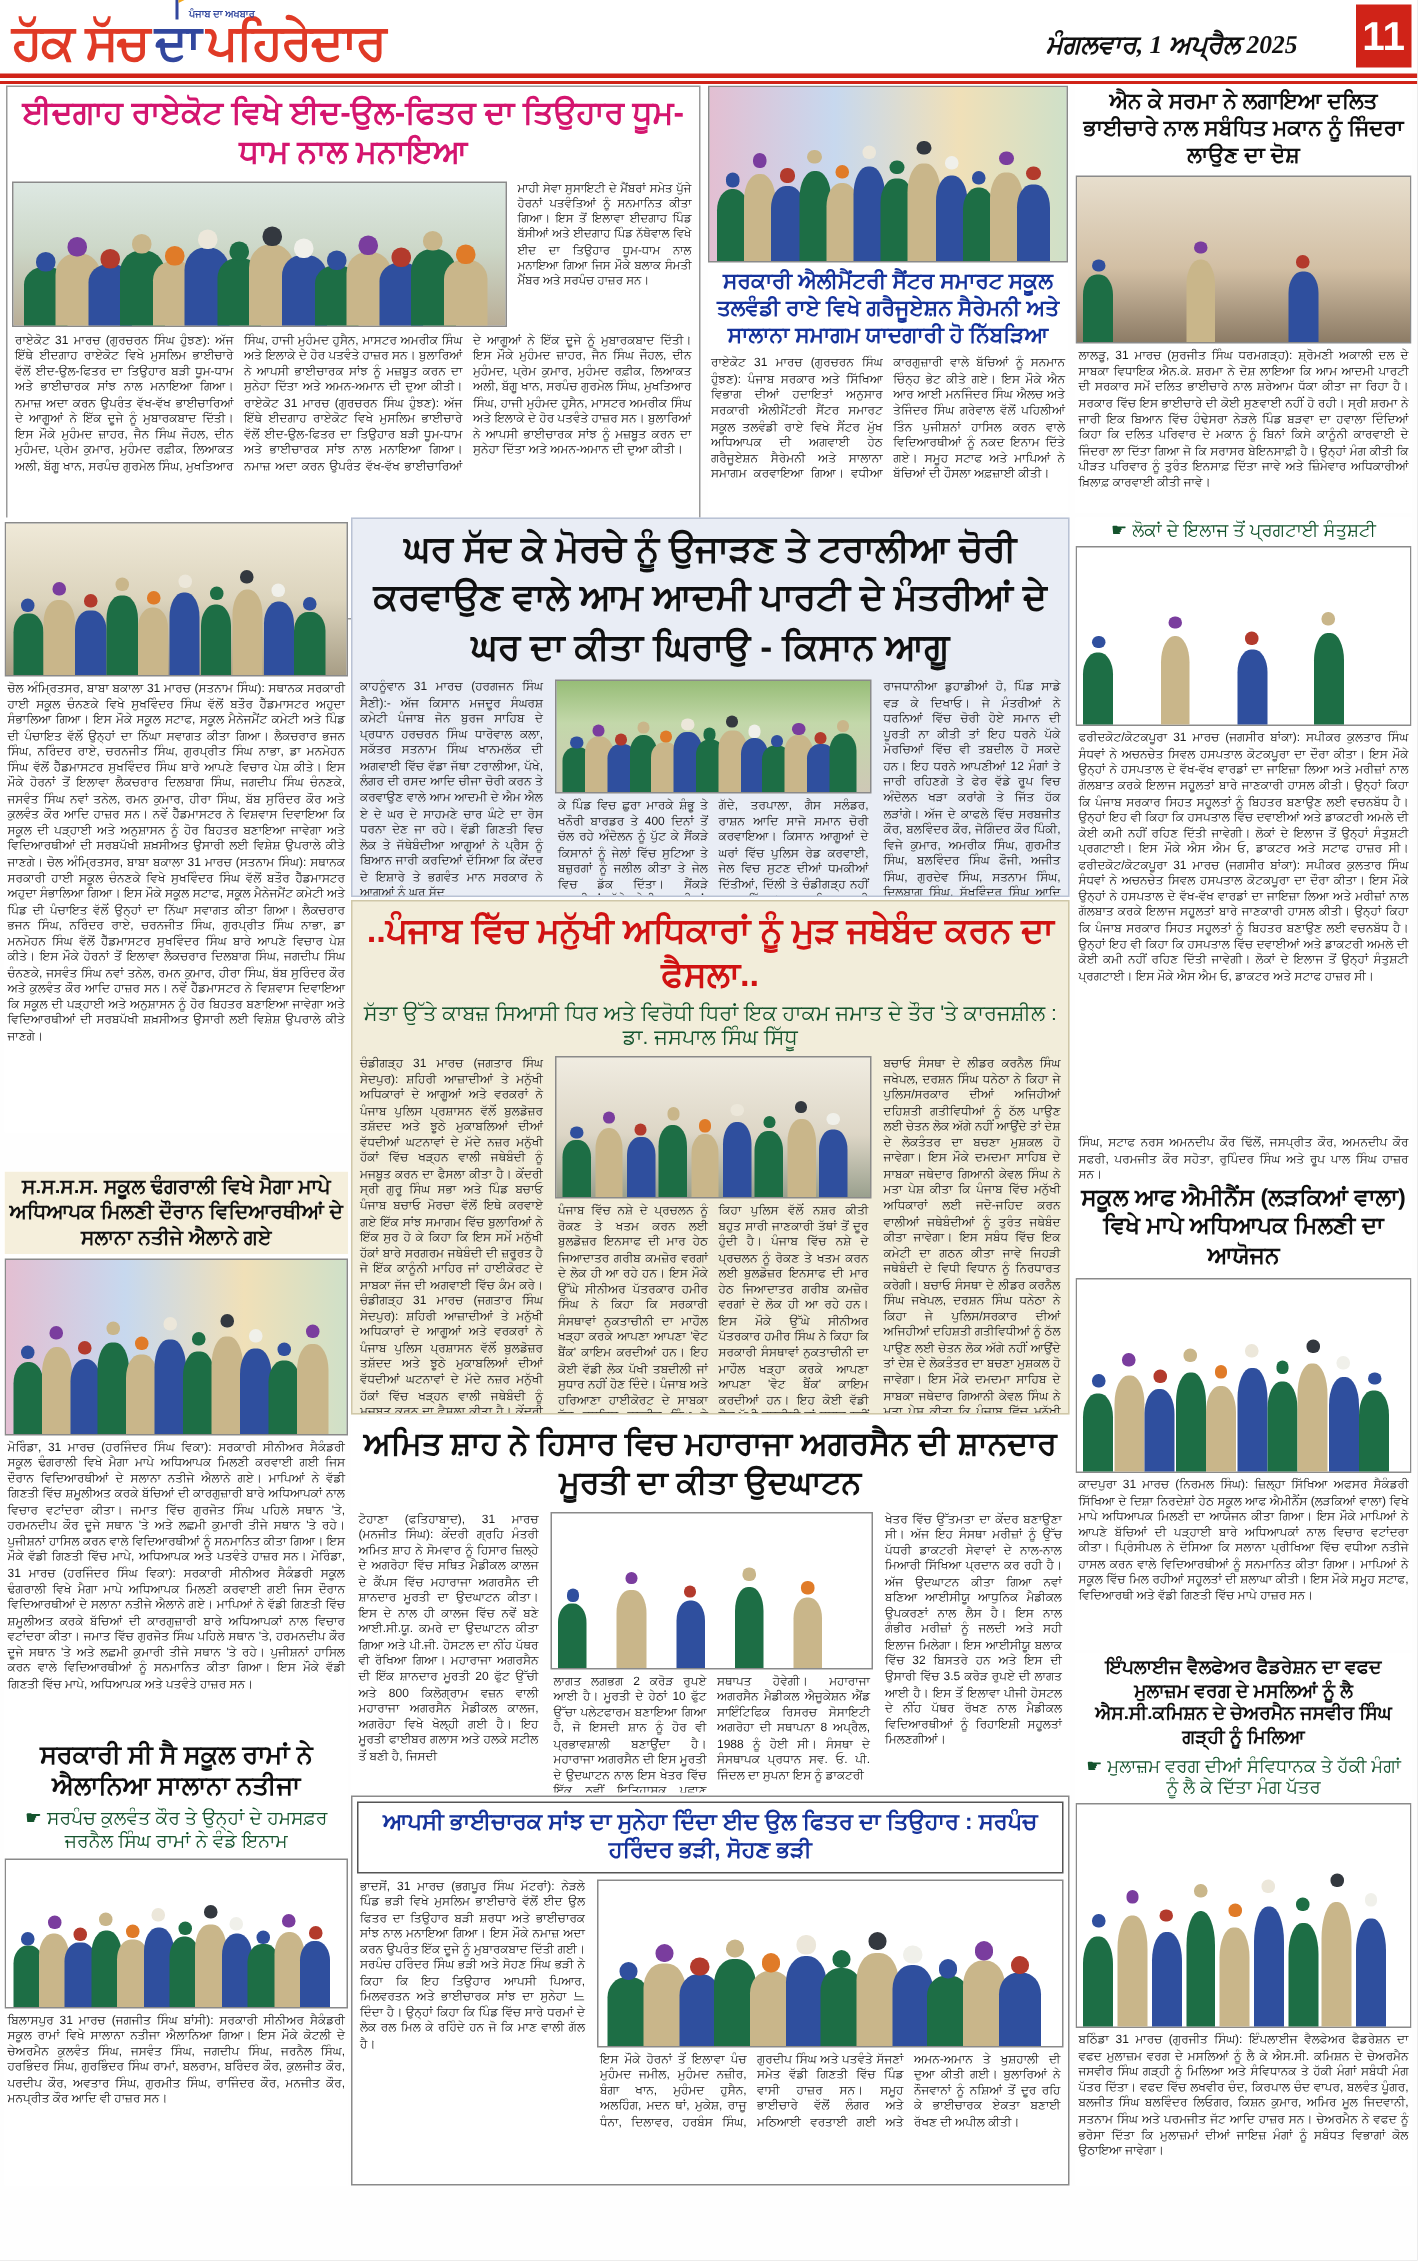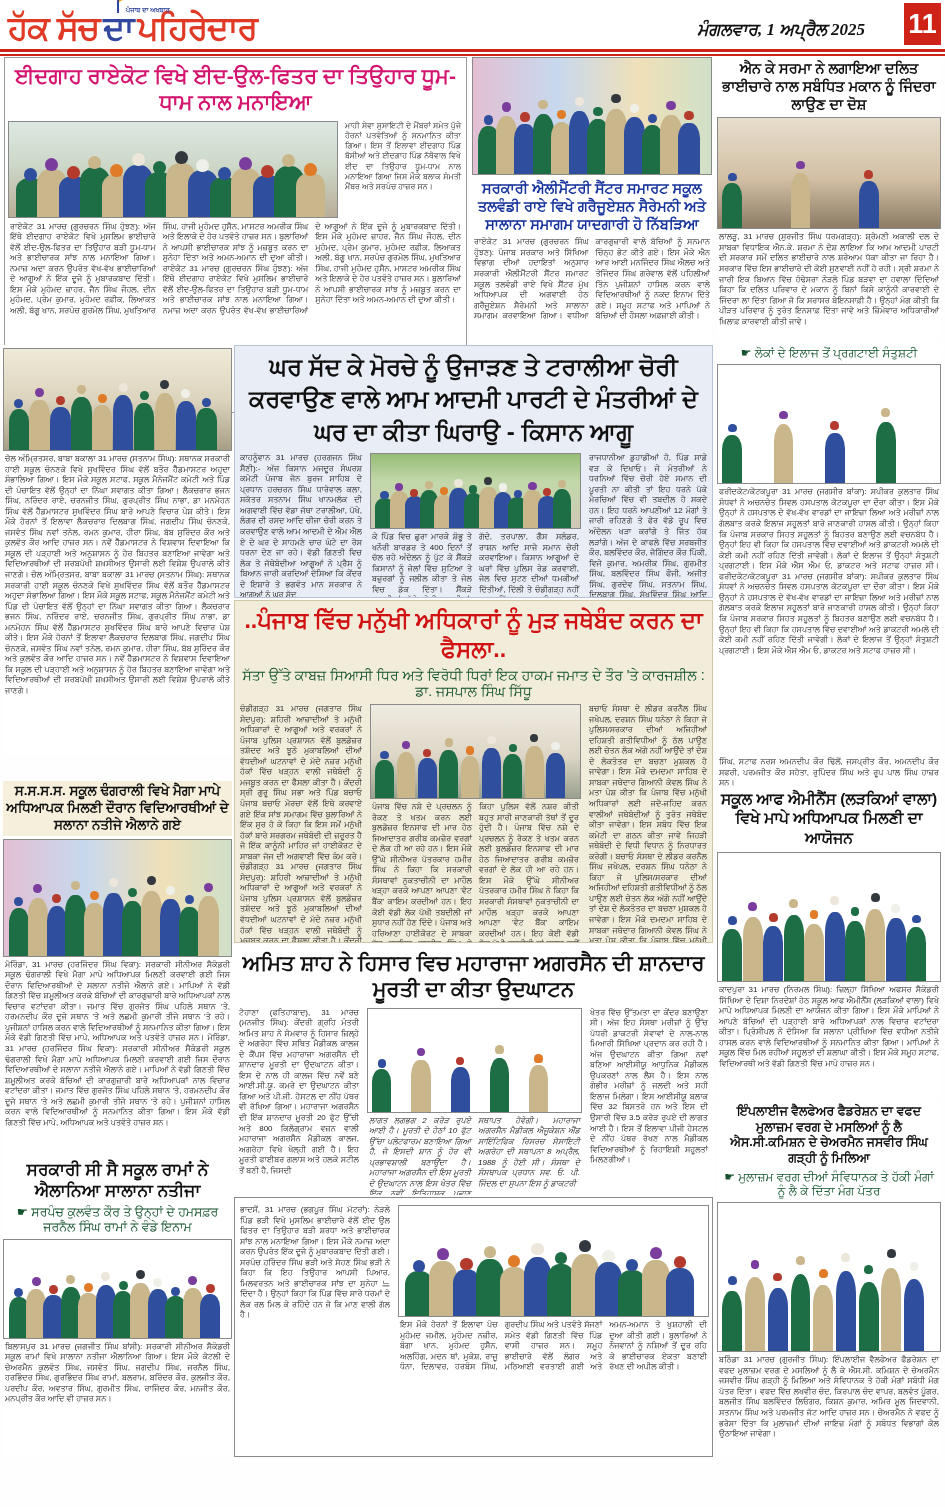--- a/index.html
+++ b/index.html
@@ -225,35 +225,36 @@
         <div class="body cols2" style="height:158px;margin-top:3px;">ਪੰਜਾਬ ਵਿੱਚ ਨਸ਼ੇ ਦੇ ਪ੍ਰਚਲਨ ਨੂੰ ਰੋਕਣ ਤੇ ਖਤਮ ਕਰਨ ਲਈ ਬੁਲਡੋਜ਼ਰ ਇਨਸਾਫ ਦੀ ਮਾਰ ਹੇਠ ਜਿਆਦਾਤਰ ਗਰੀਬ ਕਮਜ਼ੋਰ ਵਰਗਾਂ ਦੇ ਲੋਕ ਹੀ ਆ ਰਹੇ ਹਨ। ਇਸ ਮੌਕੇ ਉੱਘੇ ਸੀਨੀਅਰ ਪੱਤਰਕਾਰ ਹਮੀਰ ਸਿੰਘ ਨੇ ਕਿਹਾ ਕਿ ਸਰਕਾਰੀ ਸੰਸਥਾਵਾਂ ਨੁਕਤਾਚੀਨੀ ਦਾ ਮਾਹੌਲ ਖੜ੍ਹਾ ਕਰਕੇ ਆਪਣਾ ਆਪਣਾ 'ਵੋਟ ਬੈਂਕ' ਕਾਇਮ ਕਰਦੀਆਂ ਹਨ। ਇਹ ਕੋਈ ਵੱਡੀ ਲੋਕ ਪੱਖੀ ਤਬਦੀਲੀ ਜਾਂ ਸੁਧਾਰ ਨਹੀਂ ਹੋਣ ਦਿੰਦੇ। ਪੰਜਾਬ ਅਤੇ ਹਰਿਆਣਾ ਹਾਈਕੋਰਟ ਦੇ ਸਾਬਕਾ ਜੱਜ ਜਸਟਿਸ ਰਣਜੀਤ ਸਿੰਘ ਨੇ ਕਿਹਾ ਪੁਲਿਸ ਵੱਲੋਂ ਨਸ਼ਰ ਕੀਤੀ ਬਹੁਤ ਸਾਰੀ ਜਾਣਕਾਰੀ ਤੱਥਾਂ ਤੋਂ ਦੂਰ ਹੁੰਦੀ ਹੈ। ਪੰਜਾਬ ਵਿੱਚ ਨਸ਼ੇ ਦੇ ਪ੍ਰਚਲਨ ਨੂੰ ਰੋਕਣ ਤੇ ਖਤਮ ਕਰਨ ਲਈ ਬੁਲਡੋਜ਼ਰ ਇਨਸਾਫ ਦੀ ਮਾਰ ਹੇਠ ਜਿਆਦਾਤਰ ਗਰੀਬ ਕਮਜ਼ੋਰ ਵਰਗਾਂ ਦੇ ਲੋਕ ਹੀ ਆ ਰਹੇ ਹਨ। ਇਸ ਮੌਕੇ ਉੱਘੇ ਸੀਨੀਅਰ ਪੱਤਰਕਾਰ ਹਮੀਰ ਸਿੰਘ ਨੇ ਕਿਹਾ ਕਿ ਸਰਕਾਰੀ ਸੰਸਥਾਵਾਂ ਨੁਕਤਾਚੀਨੀ ਦਾ ਮਾਹੌਲ ਖੜ੍ਹਾ ਕਰਕੇ ਆਪਣਾ ਆਪਣਾ 'ਵੋਟ ਬੈਂਕ' ਕਾਇਮ ਕਰਦੀਆਂ ਹਨ। ਇਹ ਕੋਈ ਵੱਡੀ ਲੋਕ ਪੱਖੀ ਤਬਦੀਲੀ ਜਾਂ ਸੁਧਾਰ ਨਹੀਂ ਹੋਣ ਦਿੰਦੇ। ਪੰਜਾਬ ਅਤੇ ਹਰਿਆਣਾ ਹਾਈਕੋਰਟ ਦੇ ਸਾਬਕਾ ਜੱਜ ਜਸਟਿਸ ਰਣਜੀਤ ਸਿੰਘ ਨੇ ਕਿਹਾ ਪੁਲਿਸ ਵੱਲੋਂ ਨਸ਼ਰ ਕੀਤੀ ਬਹੁਤ ਸਾਰੀ ਜਾਣਕਾਰੀ ਤੱਥਾਂ ਤੋਂ ਦੂਰ ਹੁੰਦੀ ਹੈ।</div>
       </div>
       <div class="body" style="width:118px;flex:none;height:258px;">ਬਚਾਓ ਸੰਸਥਾ ਦੇ ਲੀਡਰ ਕਰਨੈਲ ਸਿੰਘ ਜਖੇਪਲ, ਦਰਸ਼ਨ ਸਿੰਘ ਧਨੇਠਾ ਨੇ ਕਿਹਾ ਜੇ ਪੁਲਿਸ/ਸਰਕਾਰ ਦੀਆਂ ਅਜਿਹੀਆਂ ਦਹਿਸ਼ਤੀ ਗਤੀਵਿਧੀਆਂ ਨੂੰ ਠੱਲ ਪਾਉਣ ਲਈ ਚੇਤਨ ਲੋਕ ਅੱਗੇ ਨਹੀਂ ਆਉਂਦੇ ਤਾਂ ਦੇਸ਼ ਦੇ ਲੋਕਤੰਤਰ ਦਾ ਬਚਣਾ ਮੁਸ਼ਕਲ ਹੋ ਜਾਵੇਗਾ। ਇਸ ਮੌਕੇ ਦਮਦਮਾ ਸਾਹਿਬ ਦੇ ਸਾਬਕਾ ਜਥੇਦਾਰ ਗਿਆਨੀ ਕੇਵਲ ਸਿੰਘ ਨੇ ਮਤਾ ਪੇਸ਼ ਕੀਤਾ ਕਿ ਪੰਜਾਬ ਵਿੱਚ ਮਨੁੱਖੀ ਅਧਿਕਾਰਾਂ ਲਈ ਜਦੋ-ਜਹਿਦ ਕਰਨ ਵਾਲੀਆਂ ਜਥੇਬੰਦੀਆਂ ਨੂੰ ਤੁਰੰਤ ਜਥੇਬੰਦ ਕੀਤਾ ਜਾਵੇਗਾ। ਇਸ ਸਬੰਧ ਵਿੱਚ ਇਕ ਕਮੇਟੀ ਦਾ ਗਠਨ ਕੀਤਾ ਜਾਵੇ ਜਿਹੜੀ ਜਥੇਬੰਦੀ ਦੇ ਵਿਧੀ ਵਿਧਾਨ ਨੂੰ ਨਿਰਧਾਰਤ ਕਰੇਗੀ। ਬਚਾਓ ਸੰਸਥਾ ਦੇ ਲੀਡਰ ਕਰਨੈਲ ਸਿੰਘ ਜਖੇਪਲ, ਦਰਸ਼ਨ ਸਿੰਘ ਧਨੇਠਾ ਨੇ ਕਿਹਾ ਜੇ ਪੁਲਿਸ/ਸਰਕਾਰ ਦੀਆਂ ਅਜਿਹੀਆਂ ਦਹਿਸ਼ਤੀ ਗਤੀਵਿਧੀਆਂ ਨੂੰ ਠੱਲ ਪਾਉਣ ਲਈ ਚੇਤਨ ਲੋਕ ਅੱਗੇ ਨਹੀਂ ਆਉਂਦੇ ਤਾਂ ਦੇਸ਼ ਦੇ ਲੋਕਤੰਤਰ ਦਾ ਬਚਣਾ ਮੁਸ਼ਕਲ ਹੋ ਜਾਵੇਗਾ। ਇਸ ਮੌਕੇ ਦਮਦਮਾ ਸਾਹਿਬ ਦੇ ਸਾਬਕਾ ਜਥੇਦਾਰ ਗਿਆਨੀ ਕੇਵਲ ਸਿੰਘ ਨੇ ਮਤਾ ਪੇਸ਼ ਕੀਤਾ ਕਿ ਪੰਜਾਬ ਵਿੱਚ ਮਨੁੱਖੀ ਅਧਿਕਾਰਾਂ ਲਈ ਜਦੋ-ਜਹਿਦ ਕਰਨ ਵਾਲੀਆਂ ਜਥੇਬੰਦੀਆਂ ਨੂੰ ਤੁਰੰਤ ਜਥੇਬੰਦ ਕੀਤਾ ਜਾਵੇਗਾ। ਇਸ ਸਬੰਧ ਵਿੱਚ ਇਕ ਕਮੇਟੀ ਦਾ ਗਠਨ ਕੀਤਾ ਜਾਵੇ ਜਿਹੜੀ ਜਥੇਬੰਦੀ ਦੇ ਵਿਧੀ ਵਿਧਾਨ ਨੂੰ ਨਿਰਧਾਰਤ ਕਰੇਗੀ।</div>
     </div>
   </div>
 
   <div class="art" style="left:234px;top:945px;width:479px;height:250px;padding:3px;">
     <div class="hl" style="font-size:21px;">ਅਮਿਤ ਸ਼ਾਹ ਨੇ ਹਿਸਾਰ ਵਿਚ ਮਹਾਰਾਜਾ ਅਗਰਸੈਨ ਦੀ ਸ਼ਾਨਦਾਰ ਮੂਰਤੀ ਦਾ ਕੀਤਾ ਉਦਘਾਟਨ</div>
     <div style="display:flex;gap:6px;margin-top:3px;">
       <div class="body" style="width:120px;flex:none;height:205px;">ਟੋਹਾਣਾ (ਫਤਿਹਾਬਾਦ), 31 ਮਾਰਚ (ਮਨਜੀਤ ਸਿੰਘ): ਕੇਂਦਰੀ ਗ੍ਰਹਿ ਮੰਤਰੀ ਅਮਿਤ ਸ਼ਾਹ ਨੇ ਸੋਮਵਾਰ ਨੂੰ ਹਿਸਾਰ ਜ਼ਿਲ੍ਹੇ ਦੇ ਅਗਰੋਹਾ ਵਿੱਚ ਸਥਿਤ ਮੈਡੀਕਲ ਕਾਲਜ ਦੇ ਕੈਂਪਸ ਵਿੱਚ ਮਹਾਰਾਜਾ ਅਗਰਸੈਨ ਦੀ ਸ਼ਾਨਦਾਰ ਮੂਰਤੀ ਦਾ ਉਦਘਾਟਨ ਕੀਤਾ। ਇਸ ਦੇ ਨਾਲ ਹੀ ਕਾਲਜ ਵਿੱਚ ਨਵੇਂ ਬਣੇ ਆਈ.ਸੀ.ਯੂ. ਕਮਰੇ ਦਾ ਉਦਘਾਟਨ ਕੀਤਾ ਗਿਆ ਅਤੇ ਪੀ.ਜੀ. ਹੋਸਟਲ ਦਾ ਨੀਂਹ ਪੱਥਰ ਵੀ ਰੱਖਿਆ ਗਿਆ। ਮਹਾਰਾਜਾ ਅਗਰਸੈਨ ਦੀ ਇੱਕ ਸ਼ਾਨਦਾਰ ਮੂਰਤੀ 20 ਫੁੱਟ ਉੱਚੀ ਅਤੇ 800 ਕਿਲੋਗ੍ਰਾਮ ਵਜ਼ਨ ਵਾਲੀ ਮਹਾਰਾਜਾ ਅਗਰਸੈਨ ਮੈਡੀਕਲ ਕਾਲਜ, ਅਗਰੋਹਾ ਵਿਖੇ ਖੋਲ੍ਹੀ ਗਈ ਹੈ। ਇਹ ਮੂਰਤੀ ਫਾਈਬਰ ਗਲਾਸ ਅਤੇ ਹਲਕੇ ਸਟੀਲ ਤੋਂ ਬਣੀ ਹੈ, ਜਿਸਦੀ</div>
-      <div style="flex:1;font-style:italic;">
+      <div style="flex:1;">
         <div class="photo ph-brick" style="width:100%;height:105px;">
             <span class="fig" style="left: 2%; height: 44%; --turban: #2f4f9e; --dress: #1d6e45;"></span>
             <span class="fig" style="left: 20.4%; height: 53%; --turban: #7a3d9e; --dress: #c9b68a;"></span>
             <span class="fig" style="left: 38.8%; height: 46%; --turban: #b33a2c; --dress: #2f4f9e;"></span>
             <span class="fig" style="left: 57.2%; height: 55%; --turban: #c9b68a; --dress: #1d6e45;"></span>
             <span class="fig" style="left: 75.6%; height: 48%; --turban: #e07b28; --dress: #c9b68a;"></span>
           </div>
         <div class="body cols2" style="height:94px;margin-top:3px;">ਲਾਗਤ ਲਗਭਗ 2 ਕਰੋੜ ਰੁਪਏ ਆਈ ਹੈ। ਮੂਰਤੀ ਦੇ ਹੇਠਾਂ 10 ਫੁੱਟ ਉੱਚਾ ਪਲੇਟਫਾਰਮ ਬਣਾਇਆ ਗਿਆ ਹੈ, ਜੋ ਇਸਦੀ ਸ਼ਾਨ ਨੂੰ ਹੋਰ ਵੀ ਪ੍ਰਭਾਵਸ਼ਾਲੀ ਬਣਾਉਂਦਾ ਹੈ। ਮਹਾਰਾਜਾ ਅਗਰਸੈਨ ਦੀ ਇਸ ਮੂਰਤੀ ਦੇ ਉਦਘਾਟਨ ਨਾਲ ਇਸ ਖੇਤਰ ਵਿੱਚ ਇੱਕ ਨਵੀਂ ਇਤਿਹਾਸਕ ਪਛਾਣ ਸਥਾਪਤ ਹੋਵੇਗੀ। ਮਹਾਰਾਜਾ ਅਗਰਸੈਨ ਮੈਡੀਕਲ ਐਜੂਕੇਸ਼ਨ ਐਂਡ ਸਾਇੰਟਿਫਿਕ ਰਿਸਰਚ ਸੋਸਾਇਟੀ ਅਗਰੋਹਾ ਦੀ ਸਥਾਪਨਾ 8 ਅਪ੍ਰੈਲ, 1988 ਨੂੰ ਹੋਈ ਸੀ। ਸੰਸਥਾ ਦੇ ਸੰਸਥਾਪਕ ਪ੍ਰਧਾਨ ਸਵ. ਓ. ਪੀ. ਜਿੰਦਲ ਦਾ ਸੁਪਨਾ ਇਸ ਨੂੰ ਡਾਕਟਰੀ</div>
       </div>
       <div class="body" style="width:118px;flex:none;height:205px;">ਖੇਤਰ ਵਿੱਚ ਉੱਤਮਤਾ ਦਾ ਕੇਂਦਰ ਬਣਾਉਣਾ ਸੀ। ਅੱਜ ਇਹ ਸੰਸਥਾ ਮਰੀਜ਼ਾਂ ਨੂੰ ਉੱਚ ਪੱਧਰੀ ਡਾਕਟਰੀ ਸੇਵਾਵਾਂ ਦੇ ਨਾਲ-ਨਾਲ ਮਿਆਰੀ ਸਿੱਖਿਆ ਪ੍ਰਦਾਨ ਕਰ ਰਹੀ ਹੈ। ਅੱਜ ਉਦਘਾਟਨ ਕੀਤਾ ਗਿਆ ਨਵਾਂ ਬਣਿਆ ਆਈਸੀਯੂ ਆਧੁਨਿਕ ਮੈਡੀਕਲ ਉਪਕਰਣਾਂ ਨਾਲ ਲੈਸ ਹੈ। ਇਸ ਨਾਲ ਗੰਭੀਰ ਮਰੀਜ਼ਾਂ ਨੂੰ ਜਲਦੀ ਅਤੇ ਸਹੀ ਇਲਾਜ ਮਿਲੇਗਾ। ਇਸ ਆਈਸੀਯੂ ਬਲਾਕ ਵਿੱਚ 32 ਬਿਸਤਰੇ ਹਨ ਅਤੇ ਇਸ ਦੀ ਉਸਾਰੀ ਵਿੱਚ 3.5 ਕਰੋੜ ਰੁਪਏ ਦੀ ਲਾਗਤ ਆਈ ਹੈ। ਇਸ ਤੋਂ ਇਲਾਵਾ ਪੀਜੀ ਹੋਸਟਲ ਦੇ ਨੀਂਹ ਪੱਥਰ ਰੱਖਣ ਨਾਲ ਮੈਡੀਕਲ ਵਿਦਿਆਰਥੀਆਂ ਨੂੰ ਰਿਹਾਇਸ਼ੀ ਸਹੂਲਤਾਂ ਮਿਲਣਗੀਆਂ।</div>
     </div>
   </div>
 
   <div class="art" style="left:234px;top:1197px;width:479px;height:260px;border:1px solid #8a8a8a;padding:3px;">
+    <div class="hl" style="font-size:15px;color:#16339c;border:1px solid #555;padding:4px 2px;">ਆਪਸੀ ਭਾਈਚਾਰਕ ਸਾਂਝ ਦਾ ਸੁਨੇਹਾ ਦਿੰਦਾ ਈਦ ਉਲ ਫਿਤਰ ਦਾ ਤਿਉਹਾਰ : ਸਰਪੰਚ ਹਰਿੰਦਰ ਭੜੀ, ਸੋਹਣ ਭੜੀ</div>
     <div style="display:flex;gap:6px;margin-top:4px;">
       <div class="body" style="width:150px;flex:none;height:212px;">ਭਾਦਸੋਂ, 31 ਮਾਰਚ (ਭਗਪੂਰ ਸਿੰਘ ਮੱਟਰਾਂ): ਨੇੜਲੇ ਪਿੰਡ ਭੜੀ ਵਿਖੇ ਮੁਸਲਿਮ ਭਾਈਚਾਰੇ ਵੱਲੋਂ ਈਦ ਉਲ ਫਿਤਰ ਦਾ ਤਿਉਹਾਰ ਬੜੀ ਸ਼ਰਧਾ ਅਤੇ ਭਾਈਚਾਰਕ ਸਾਂਝ ਨਾਲ ਮਨਾਇਆ ਗਿਆ। ਇਸ ਮੌਕੇ ਨਮਾਜ਼ ਅਦਾ ਕਰਨ ਉਪਰੰਤ ਇੱਕ ਦੂਜੇ ਨੂੰ ਮੁਬਾਰਕਬਾਦ ਦਿੱਤੀ ਗਈ। ਸਰਪੰਚ ਹਰਿੰਦਰ ਸਿੰਘ ਭੜੀ ਅਤੇ ਸੋਹਣ ਸਿੰਘ ਭੜੀ ਨੇ ਕਿਹਾ ਕਿ ਇਹ ਤਿਉਹਾਰ ਆਪਸੀ ਪਿਆਰ, ਮਿਲਵਰਤਨ ਅਤੇ ਭਾਈਚਾਰਕ ਸਾਂਝ ਦਾ ਸੁਨੇਹਾ 느ਦਿੰਦਾ ਹੈ। ਉਨ੍ਹਾਂ ਕਿਹਾ ਕਿ ਪਿੰਡ ਵਿੱਚ ਸਾਰੇ ਧਰਮਾਂ ਦੇ ਲੋਕ ਰਲ ਮਿਲ ਕੇ ਰਹਿੰਦੇ ਹਨ ਜੋ ਕਿ ਮਾਣ ਵਾਲੀ ਗੱਲ ਹੈ।</div>
       <div style="flex:1;">
         <div class="photo ph-wall" style="width:100%;height:112px;">
             <span class="fig" style="left: 2%; height: 44%; --turban: #2f4f9e; --dress: #1d6e45;"></span>
             <span class="fig" style="left: 9.66667%; height: 53%; --turban: #7a3d9e; --dress: #c9b68a;"></span>
             <span class="fig" style="left: 17.3333%; height: 46%; --turban: #b33a2c; --dress: #2f4f9e;"></span>
             <span class="fig" style="left: 25%; height: 55%; --turban: #c9b68a; --dress: #1d6e45;"></span>
             <span class="fig" style="left: 32.6667%; height: 48%; --turban: #e07b28; --dress: #c9b68a;"></span>
             <span class="fig" style="left: 40.3333%; height: 57%; --turban: #ece7da; --dress: #2f4f9e;"></span>

